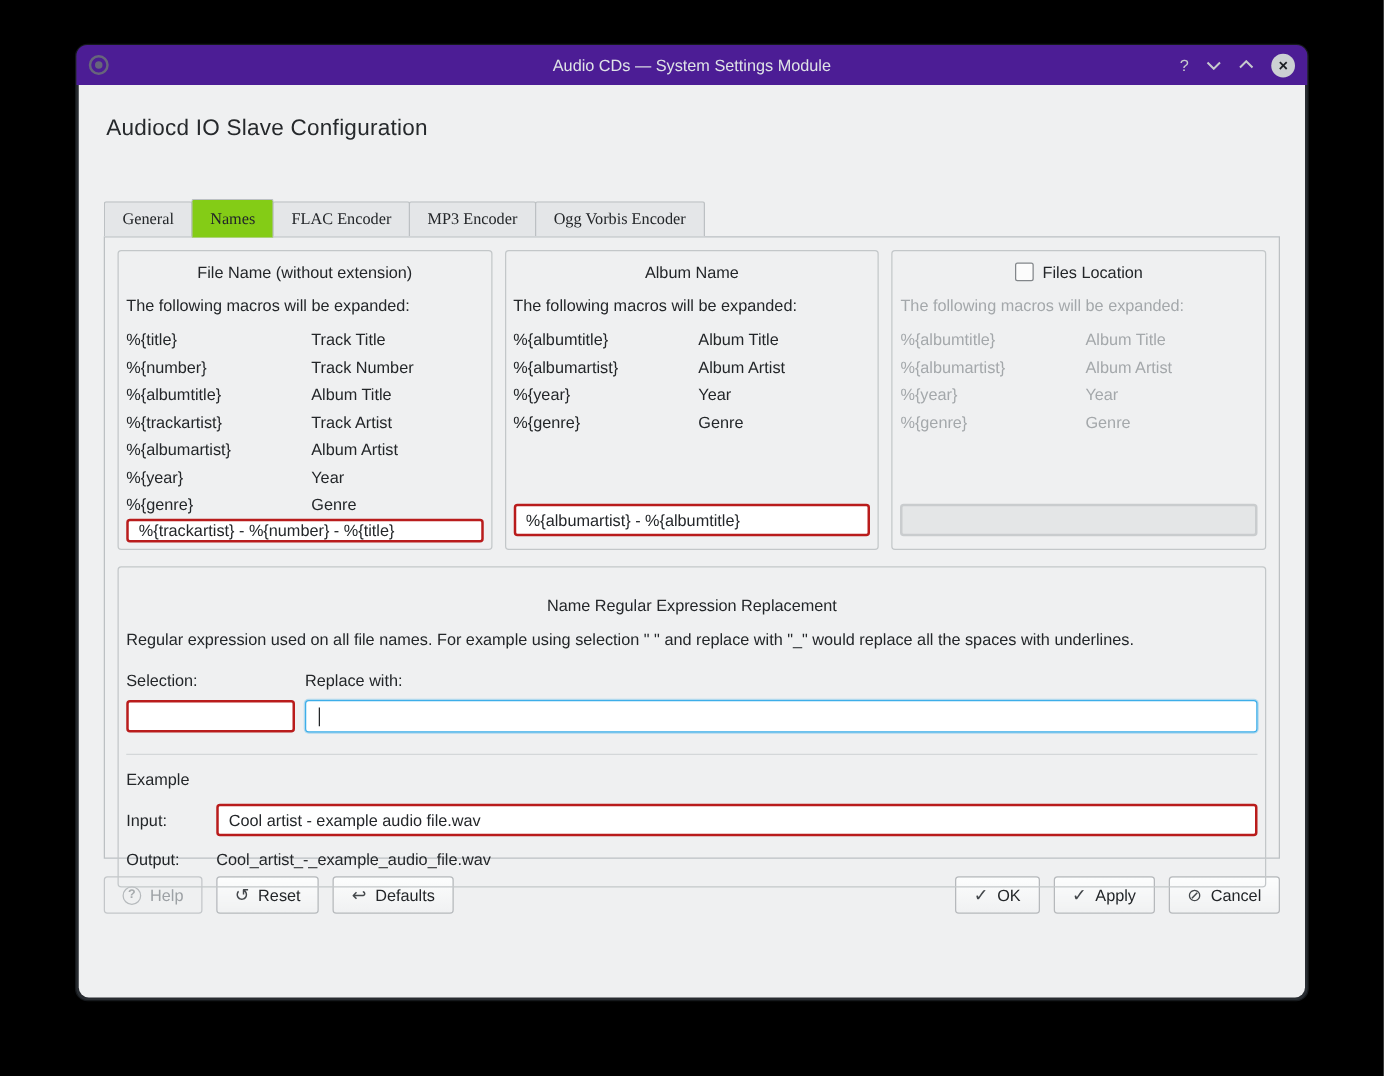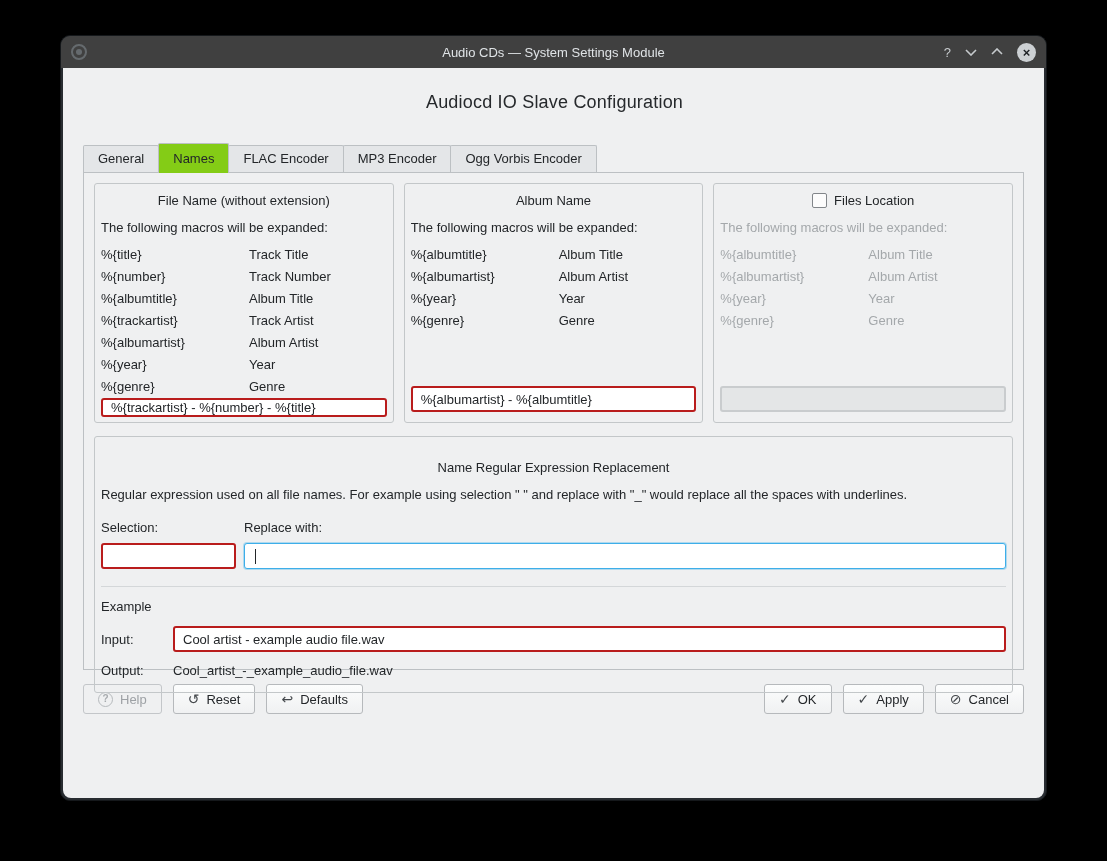--- a/index.html
+++ b/index.html
@@ -15,21 +15,21 @@
   .window {
     position:absolute; left:60px; top:35px; width:987px; height:766px;
     background:#282c31; border:1px solid #15181b; border-radius:10px;
     box-shadow:0 10px 34px rgba(0,0,0,.85);
     display:flex; flex-direction:column; overflow:hidden;
   }
 
   
   .titlebar {
     position:relative; flex:0 0 32px; height:32px;
-    background:#404040; color:#e8ebee;
+    background:#4c1d95; color:#e8ebee;
     display:flex; align-items:center; padding:0 10px;
   }
   .tb-title {
     position:absolute; left:0; right:0; text-align:center;
     font-size:13px; color:#dfe3e6; pointer-events:none;
   }
   .tb-left { display:flex; align-items:center; z-index:2; }
   .tb-right { margin-left:auto; display:flex; align-items:center; gap:14px; z-index:2; }
   .tb-appicon {
     width:16px; height:16px; border-radius:50%;
@@ -48,25 +48,25 @@
   }
 
   
   .content {
     flex:1; background:#eff0f1; margin:0 2px 2px 2px;
     border-radius:0 0 8px 8px; padding:0 20px 8px 20px;
     display:flex; flex-direction:column;
   }
   h1.page-title {
     font-size:18px; font-weight:400; color:#26292c;
-    margin:24px 0 0 2px; letter-spacing:.2px;text-align:center;
-  }
-
-  
-  .tabs { display:flex; margin-top:30px; align-items:flex-end; position:relative; z-index:2; }
+    margin:24px 0 16px 2px; letter-spacing:.2px;
+  }
+
+  
+  .tabs { display:flex; margin-top:30px; align-items:flex-end; position:relative; z-index:2;font-family:Liberation Serif, serif; }
   .tab {
     padding:5px 14px 6px 14px; font-size:13px; color:#232629;
     background:#e4e6e8; border:1px solid #bcc0c3; border-bottom:none;
     border-radius:2px 2px 0 0; margin-right:-1px; cursor:default;
   }
   .tab.active {
     background:#84cc16; padding-top:7px; margin-bottom:-1px; padding-bottom:7px;
   }
 
   .tab-panel {

